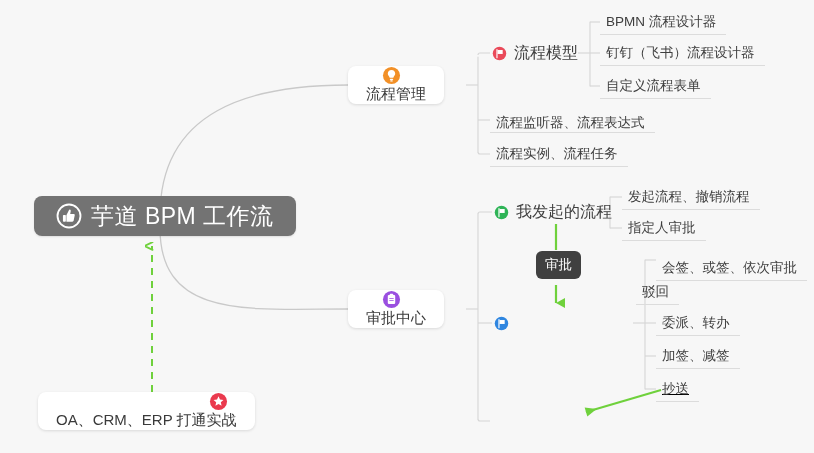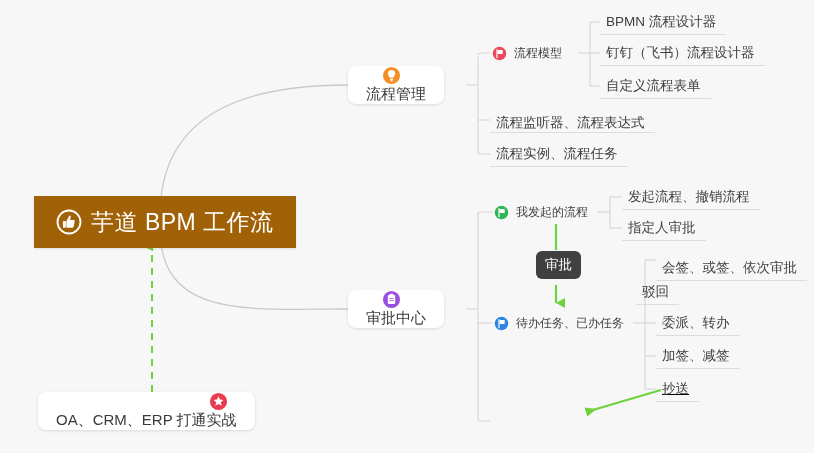--- a/index.html
+++ b/index.html
@@ -34,24 +34,24 @@
   .node {
     position: absolute;
     box-sizing: border-box;
     display: flex;
     align-items: center;
     white-space: nowrap;
   }
 
   
   .root {
-    background: #a16207;
-    border-radius: 0;
+    background: #737373;
+    border-radius: 8px;
     padding: 0 22px;
-    height: 52px;
+    height: 40px;
     box-shadow: 0 1px 2px rgba(0,0,0,0.10);
   }
   .root .label {
     color: #ffffff;
     font-size: 23px;
     letter-spacing: 0.5px;
   }
 
   
   .card {
@@ -70,21 +70,21 @@
   
   .card.wide .label { font-size: 15px; }
 
   
   .plain {
     height: 26px;
     padding: 0 4px 0 2px;
   }
   .plain .label {
     color: #3f3f3f;
-    font-size: 12px;
+    font-size: 16px;
   }
 
   
   .leaf {
     height: 26px;
     padding: 0 10px 0 6px;
     border-bottom: 1px solid #dcdcdc;
   }
   .leaf .label {
     color: #3f3f3f;
@@ -286,21 +286,20 @@
   </div>
 
   <div class="node plain" style="left:492px; top:310px;">
     <span class="icon small-ic">
       <svg viewBox="0 0 16 16" width="15" height="15">
         <circle cx="8" cy="8" r="7.2" fill="#2f86e0"></circle>
         <path d="M5.3 3.9 L5.3 12.4" stroke="#ffffff" stroke-width="1.25" stroke-linecap="round"></path>
         <path d="M5.9 4.3 L11.4 4.3 L11.4 8.5 L5.9 8.5 Z" fill="#ffffff"></path>
       </svg>
     </span>
-    <span class="label">待办任务、已办任务</span>
   </div>
 
   <div class="node leaf" style="left:656px; top:247px;margin-top:8px;">
     <span class="label">会签、或签、依次审批</span>
   </div>
   <div class="node leaf" style="left:636px; top:279px;">
     <span class="label">驳回</span>
   </div>
   <div class="node leaf" style="left:656px; top:310px;">
     <span class="label">委派、转办</span>

